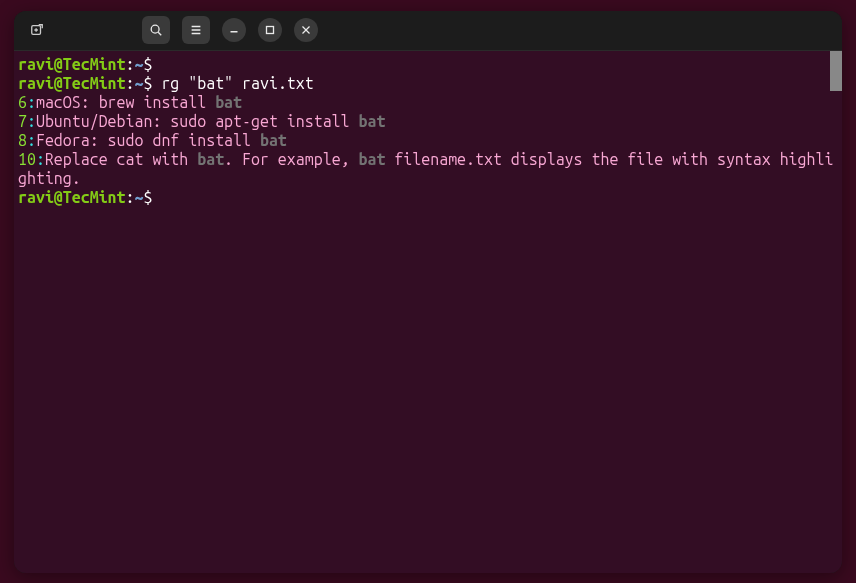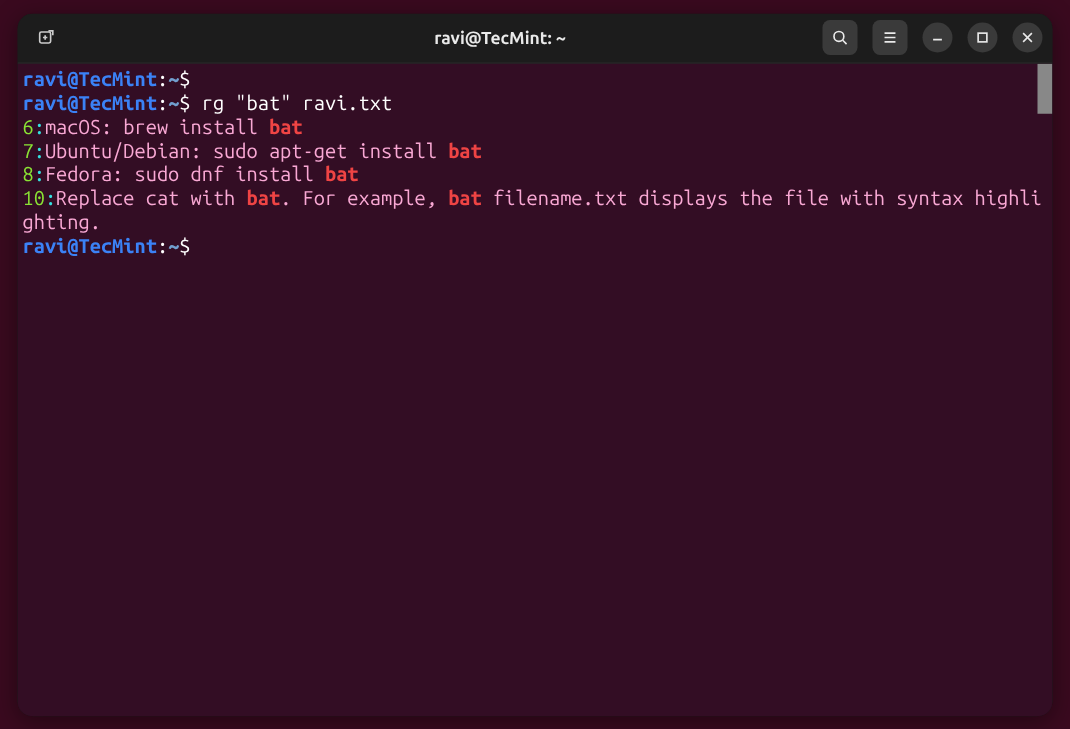--- a/index.html
+++ b/index.html
@@ -100,27 +100,27 @@
     }
     .scrollbar {
       position: absolute;
       right: 0;
       top: 0;
       width: 12px;
       height: 40px;
       background: #888;
       border-radius: 0;
     }
-    .prompt-user { color: #3b82f6; font-weight: bold; }
+    .prompt-user { color: #84cc16; font-weight: bold; }
     .prompt-colon { color: #ffffff; }
     .prompt-path { color: #729fcf; font-weight: bold; }
     .prompt-dollar { color: #ffffff; }
     .line-num { color: #8ae234; }
     .sep { color: #34e2e2; }
-    .match { color: #ef4444; font-weight: bold; }
+    .match { color: #737373; font-weight: bold; }
     .cmd-text { color: #ffffff; }
     .out-text { color: #f9a8d4; }
     .line {
       display: block;
     }
   </style>
 </head>
 <body>
 
 <div class="window">
@@ -128,21 +128,20 @@
     <div class="titlebar-left">
       <div class="tab-button">
         <svg viewBox="0 0 16 16">
           <rect x="2" y="3" width="10" height="10" rx="1.5" fill="none" stroke="currentColor" stroke-width="1.5"></rect>
           <path d="M10 2 h4 v4" fill="none" stroke="currentColor" stroke-width="1.5"></path>
           <line x1="5" y1="8" x2="9" y2="8" stroke="currentColor" stroke-width="1.5"></line>
           <line x1="7" y1="6" x2="7" y2="10" stroke="currentColor" stroke-width="1.5"></line>
         </svg>
       </div>
     </div>
-    <div class="titlebar-center">ravi@TecMint: ~</div>
     <div class="titlebar-right">
       <div class="tb-btn">
         <svg viewBox="0 0 16 16">
           <circle cx="7" cy="7" r="4.5" fill="none" stroke="currentColor" stroke-width="1.5"></circle>
           <line x1="10.5" y1="10.5" x2="14" y2="14" stroke="currentColor" stroke-width="1.5"></line>
         </svg>
       </div>
       <div class="tb-btn">
         <svg viewBox="0 0 16 16">
           <line x1="3" y1="4" x2="13" y2="4" stroke="currentColor" stroke-width="1.5"></line>

